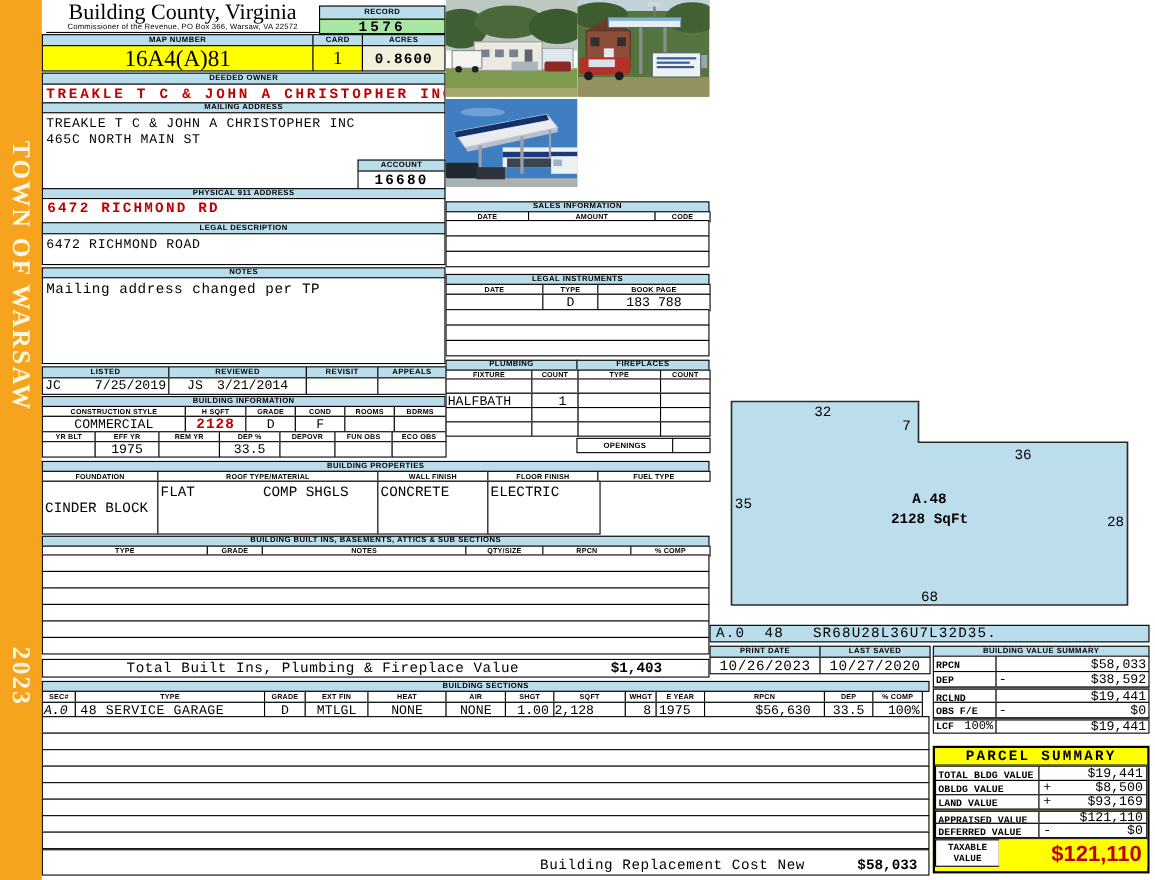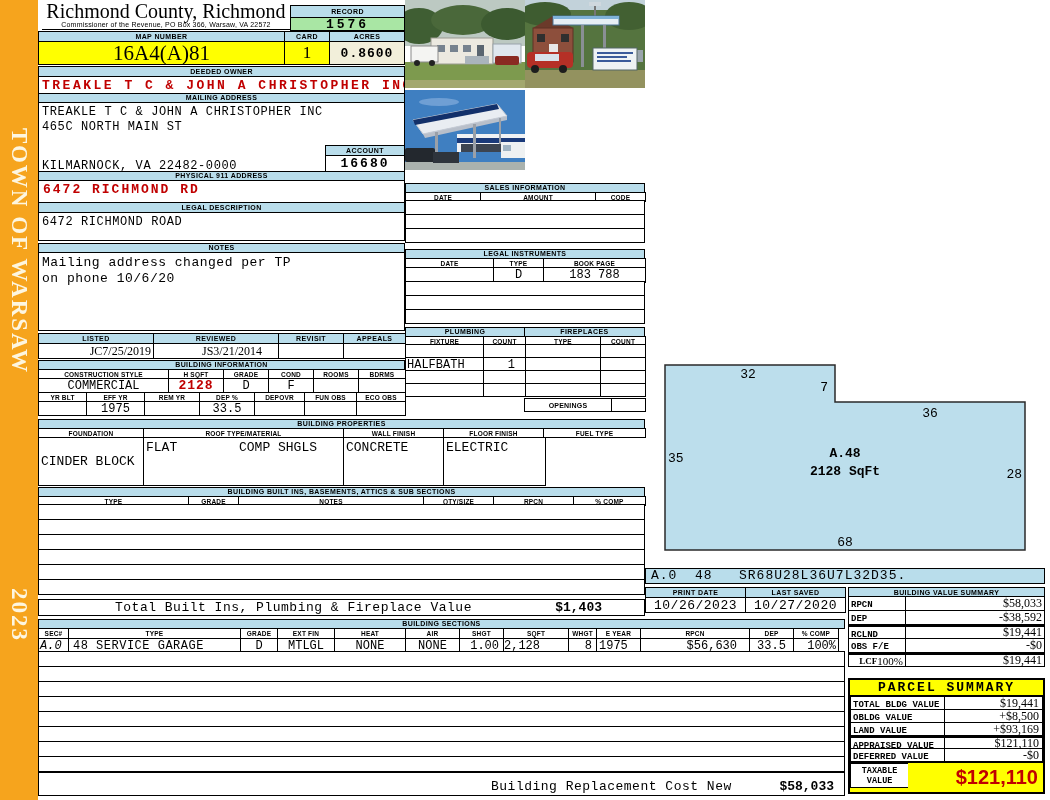--- a/index.html
+++ b/index.html
@@ -22,67 +22,65 @@
   .serif{font-family:"Liberation Serif","DejaVu Serif",serif;}
   .red{color:var(--red);font-weight:bold;}
   .row{display:flex;}
   .row>div{margin-left:-1px;}
   .row>div:first-child{margin-left:0;}
   .stack>div{margin-top:-1px;}
   .vtext{position:absolute;writing-mode:vertical-rl;color:#fdf6e0;
          font-family:"Liberation Serif","DejaVu Serif",serif;font-weight:bold;
          letter-spacing:2px;}
   .center{display:flex;align-items:center;justify-content:center;}
-  .between{display:flex;align-items:center;justify-content:flex-end;font-family:Liberation Serif, serif;}
+  .between{display:flex;align-items:center;justify-content:space-between;}
   svg text{font-family:"Liberation Mono","DejaVu Sans Mono",monospace;}
 </style>
 </head>
 <body>
 
 <div class="sec" style="left:0;top:0;width:38px;height:800px;background:var(--orange);">
   <div class="vtext" style="left:6px;top:128px;font-size:23px;">TOWN OF WARSAW</div>
   <div class="vtext" style="left:6px;top:588px;font-size:23px;">2023</div>
 </div>
 
 <div class="sec" style="left:42px;top:1px;width:248px;height:29px;">
-  <div class="serif" style="font-size:20px;line-height:20px;text-align:center;">Richmond County, Richmond</div>
+  <div class="serif" style="font-size:20px;line-height:20px;text-align:center;">Building County, Virginia</div>
   <div style="font-size:7px;text-align:center;letter-spacing:.2px;border-bottom:1px solid #000;padding-bottom:1px;">Commissioner of the Revenue, PO Box 366, Warsaw, VA 22572</div>
 </div>
 <div class="sec bar" style="left:290px;top:5px;width:115px;height:13px;">RECORD</div>
 <div class="sec cell mono center" style="left:290px;top:17px;width:115px;height:14px;background:var(--green);font-weight:bold;font-size:13px;letter-spacing:3px;">1576</div>
 
 <div class="sec bar" style="left:38px;top:31px;width:247px;height:11px;">MAP NUMBER</div>
 <div class="sec bar" style="left:284px;top:31px;width:46px;height:11px;">CARD</div>
 <div class="sec bar" style="left:329px;top:31px;width:76px;height:11px;">ACRES</div>
 <div class="sec cell serif center" style="left:38px;top:41px;width:247px;height:24px;background:var(--yellow);font-size:21px;">16A4(A)81</div>
 <div class="sec cell serif center" style="left:284px;top:41px;width:46px;height:24px;background:var(--yellow);font-size:17px;">1</div>
 <div class="sec cell mono center" style="left:329px;top:41px;width:76px;height:24px;background:var(--ivory);font-weight:bold;font-size:13px;letter-spacing:1px;">0.8600</div>
 
 <div class="sec bar" style="left:38px;top:66px;width:367px;height:11px;">DEEDED OWNER</div>
 <div class="sec cell mono red" style="left:38px;top:76px;width:367px;height:18px;font-size:13px;letter-spacing:2.5px;line-height:17px;padding-left:3px;white-space:pre;">TREAKLE T C &amp; JOHN A CHRISTOPHER INC</div>
 
 <div class="sec bar" style="left:38px;top:93px;width:367px;height:10px;">MAILING ADDRESS</div>
 <div class="sec cell mono" style="left:38px;top:102px;width:367px;height:70px;font-size:12px;line-height:15px;padding:2px 0 0 3px;letter-spacing:.6px;">
   <div>TREAKLE T C &amp; JOHN A CHRISTOPHER INC</div>
   <div>465C NORTH MAIN ST</div>
-  <div style="margin-top:24px;">KILMARNOCK, VA 22482-0000</div>
 </div>
 <div class="sec bar" style="left:325px;top:145px;width:80px;height:11px;">ACCOUNT</div>
 <div class="sec cell mono center" style="left:325px;top:155px;width:80px;height:17px;font-weight:bold;font-size:13px;letter-spacing:2px;">16680</div>
 
 <div class="sec bar" style="left:38px;top:171px;width:367px;height:10px;">PHYSICAL 911 ADDRESS</div>
 <div class="sec cell mono red" style="left:38px;top:180px;width:367px;height:36px;font-size:13px;letter-spacing:2px;line-height:18px;padding-left:4px;">6472 RICHMOND RD</div>
 
 <div class="sec bar" style="left:38px;top:202px;width:367px;height:11px;">LEGAL DESCRIPTION</div>
 <div class="sec cell mono" style="left:38px;top:212px;width:367px;height:29px;font-size:12px;letter-spacing:.6px;padding:2px 0 0 3px;">6472 RICHMOND ROAD</div>
 
 <div class="sec bar" style="left:38px;top:243px;width:367px;height:10px;">NOTES</div>
 <div class="sec cell mono" style="left:38px;top:252px;width:367px;height:79px;font-size:13px;line-height:16px;padding:2px 0 0 3px;letter-spacing:.5px;">
   <div>Mailing address changed per TP</div>
-  <div>on phone 10/6/20</div>
 </div>
 
 <div class="sec row" style="left:38px;top:333px;width:368px;height:11px;">
   <div class="bar" style="width:116px;">LISTED</div>
   <div class="bar" style="width:126px;">REVIEWED</div>
   <div class="bar" style="width:66px;">REVISIT</div>
   <div class="bar" style="width:63px;">APPEALS</div>
 </div>
 <div class="sec row mono" style="left:38px;top:343px;width:368px;height:16px;font-size:12px;">
   <div class="cell between" style="width:116px;padding:0 2px;">

